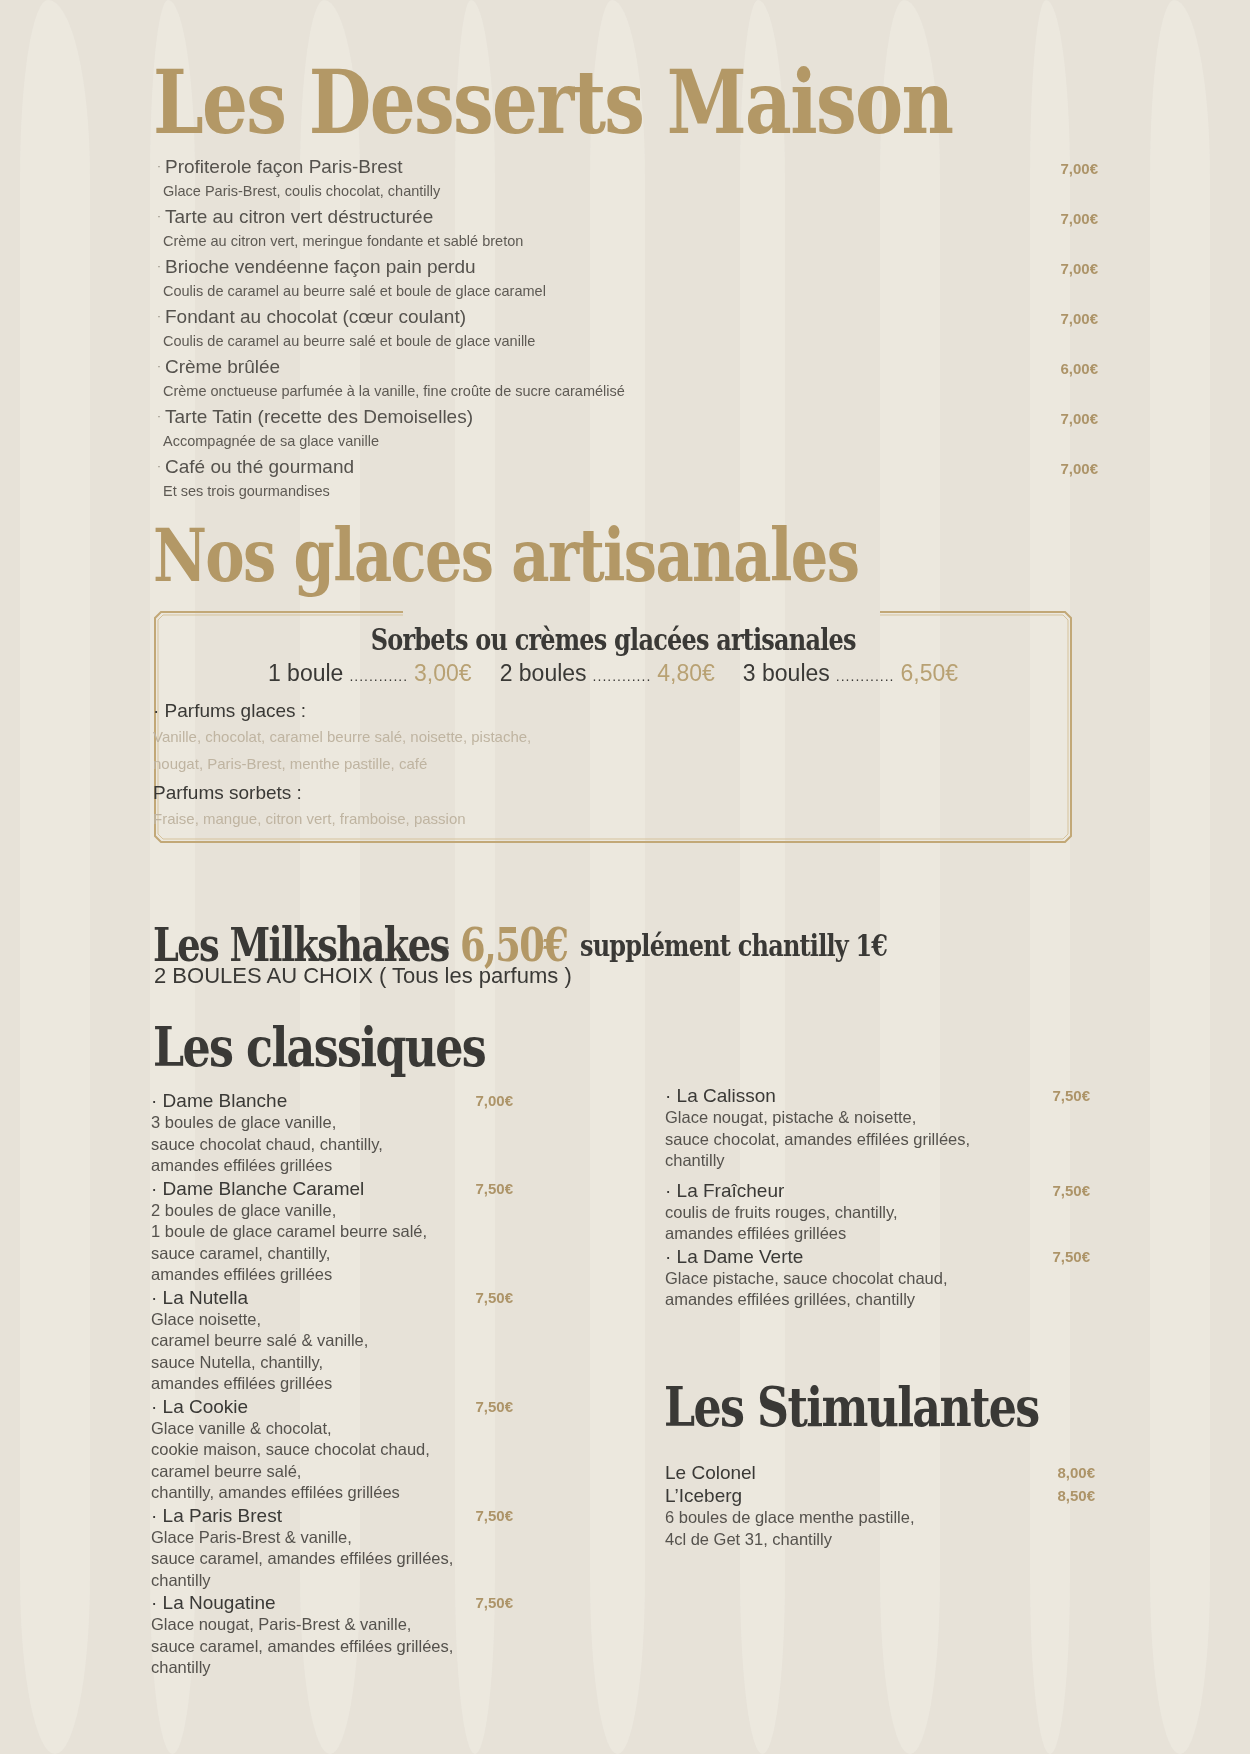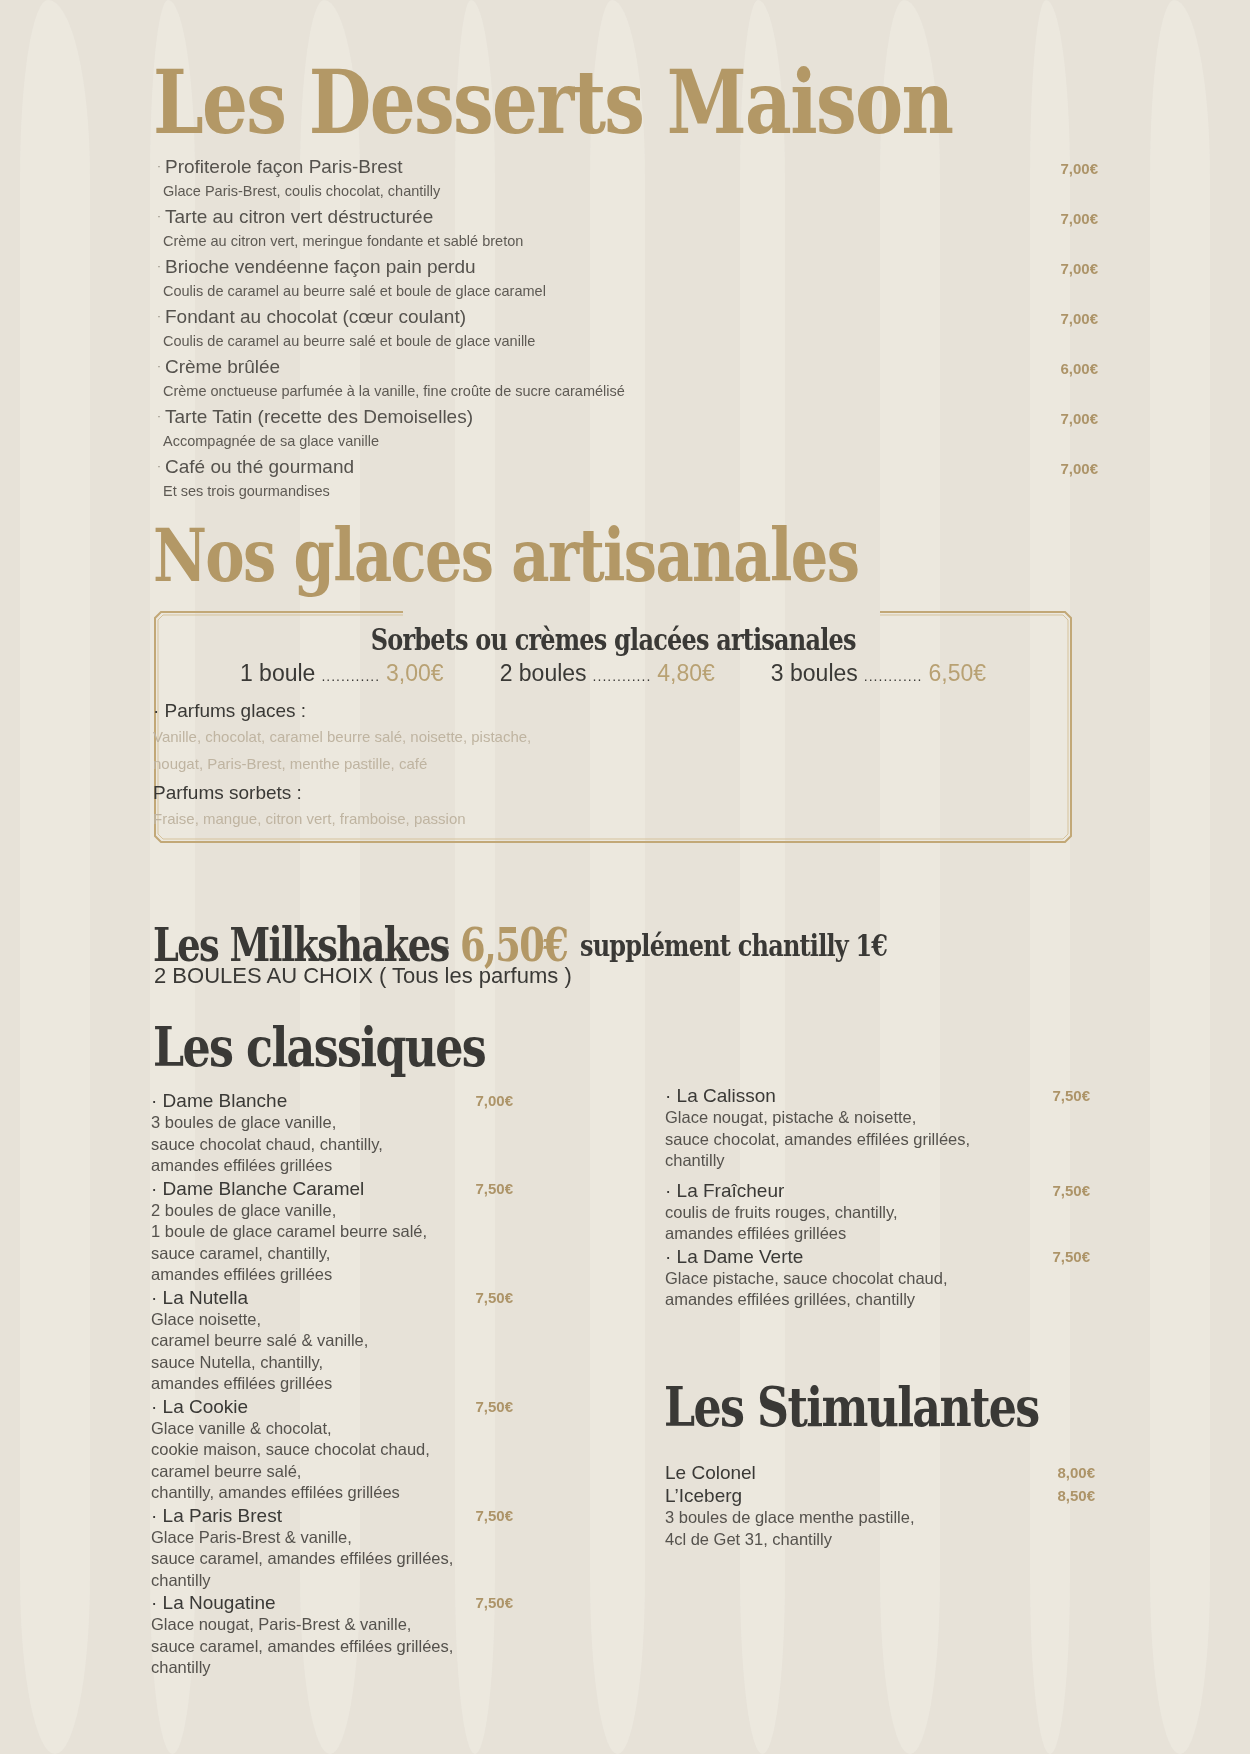--- a/index.html
+++ b/index.html
@@ -61,21 +61,21 @@
     position: absolute; left: 0; right: 0; top: 10px; text-align: center;
     font-size: 30px; line-height: 40px;
   }
   #box-title span {
     display: inline-block;
     font-family: "DejaVu Serif", "Liberation Serif", serif; font-weight: bold;
     transform: scaleX(0.80); letter-spacing: -1px; color: #3a3936;
   }
   .boules-row {
     position: absolute; left: 0; right: 0; top: 50px;
-    display: flex; justify-content: center; gap: 56px;
+    display: flex; justify-content: center; gap: 28px;
     font-size: 23px; color: #3a3936;
   }
   .boules-row .b-label { margin-right: 6px; }
   .boules-row .b-dots { font-size: 14px; letter-spacing: 1px; margin-right: 6px; }
   .boules-row .b-price { color: #b8a173; }
   .parfums { position: absolute; left: 0; right: 0; text-align: left; }
   .parfums-head { font-size: 19px; color: #3a3936; }
   .parfums-list { font-size: 15px; color: #bfb4a1; }
 
   #milkshakes {
@@ -285,18 +285,18 @@
   <div id="title-stimulantes" class="sec-title-dark">Les Stimulantes</div>
 
   <div class="stim-list">
     <div class="item">
       <div class="item-name">Le Colonel</div>
       <div class="item-price">8,00€</div>
     </div>
     <div class="item">
       <div class="item-name">L’Iceberg</div>
       <div class="item-price">8,50€</div>
-      <div class="item-desc">3 boules de glace menthe pastille,</div>
+      <div class="item-desc">6 boules de glace menthe pastille,</div>
       <div class="item-desc">4cl de Get 31, chantilly</div>
     </div>
   </div>
 
 </div>
 
 </body></html>

